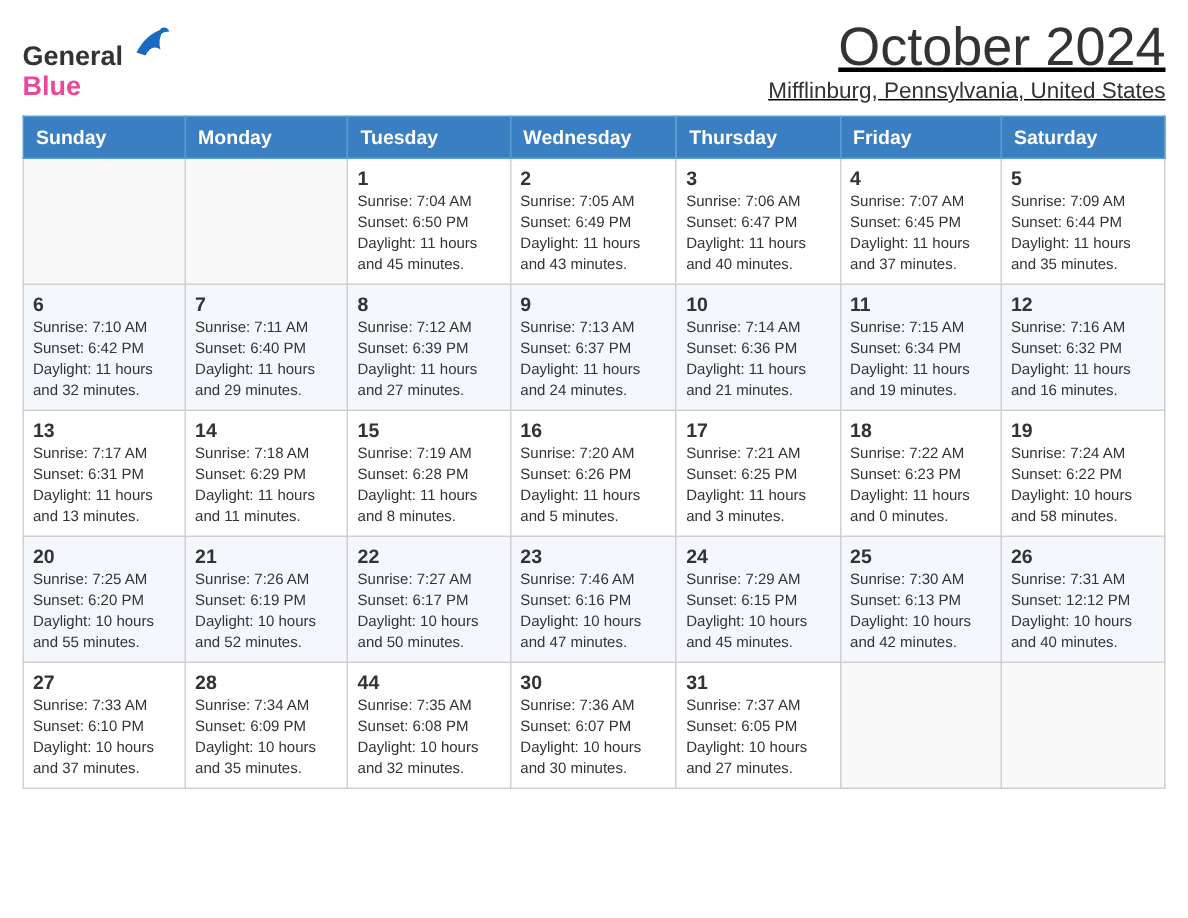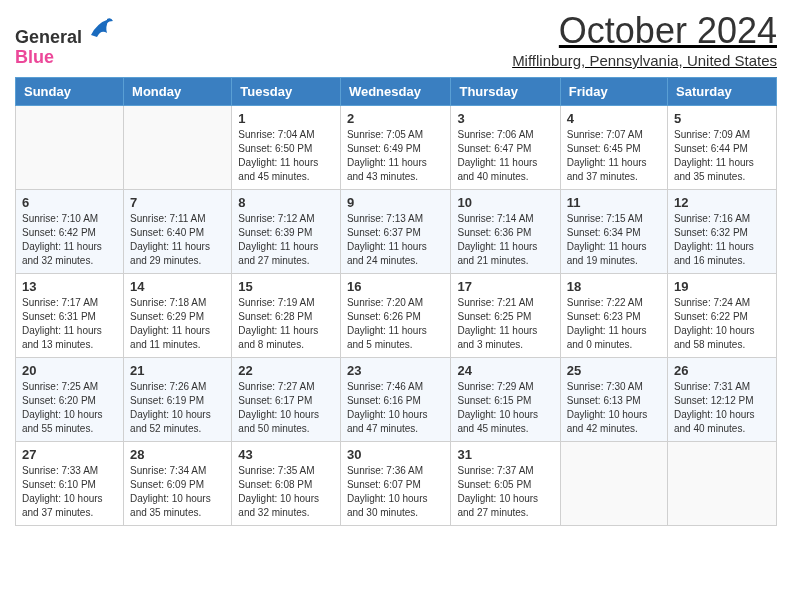--- a/index.html
+++ b/index.html
@@ -252,21 +252,21 @@
         <tr>
           <td>
             <span class="day-number">27</span>
             <div class="day-info"><span>Sunrise: 7:33 AM</span><br><span>Sunset: 6:10 PM</span><br><span>Daylight: 10 hours and 37 minutes.</span></div>
           </td>
           <td>
             <span class="day-number">28</span>
             <div class="day-info"><span>Sunrise: 7:34 AM</span><br><span>Sunset: 6:09 PM</span><br><span>Daylight: 10 hours and 35 minutes.</span></div>
           </td>
           <td>
-            <span class="day-number">43</span>
+            <span class="day-number">44</span>
             <div class="day-info"><span>Sunrise: 7:35 AM</span><br><span>Sunset: 6:08 PM</span><br><span>Daylight: 10 hours and 32 minutes.</span></div>
           </td>
           <td>
             <span class="day-number">30</span>
             <div class="day-info"><span>Sunrise: 7:36 AM</span><br><span>Sunset: 6:07 PM</span><br><span>Daylight: 10 hours and 30 minutes.</span></div>
           </td>
           <td>
             <span class="day-number">31</span>
             <div class="day-info"><span>Sunrise: 7:37 AM</span><br><span>Sunset: 6:05 PM</span><br><span>Daylight: 10 hours and 27 minutes.</span></div>
           </td>

